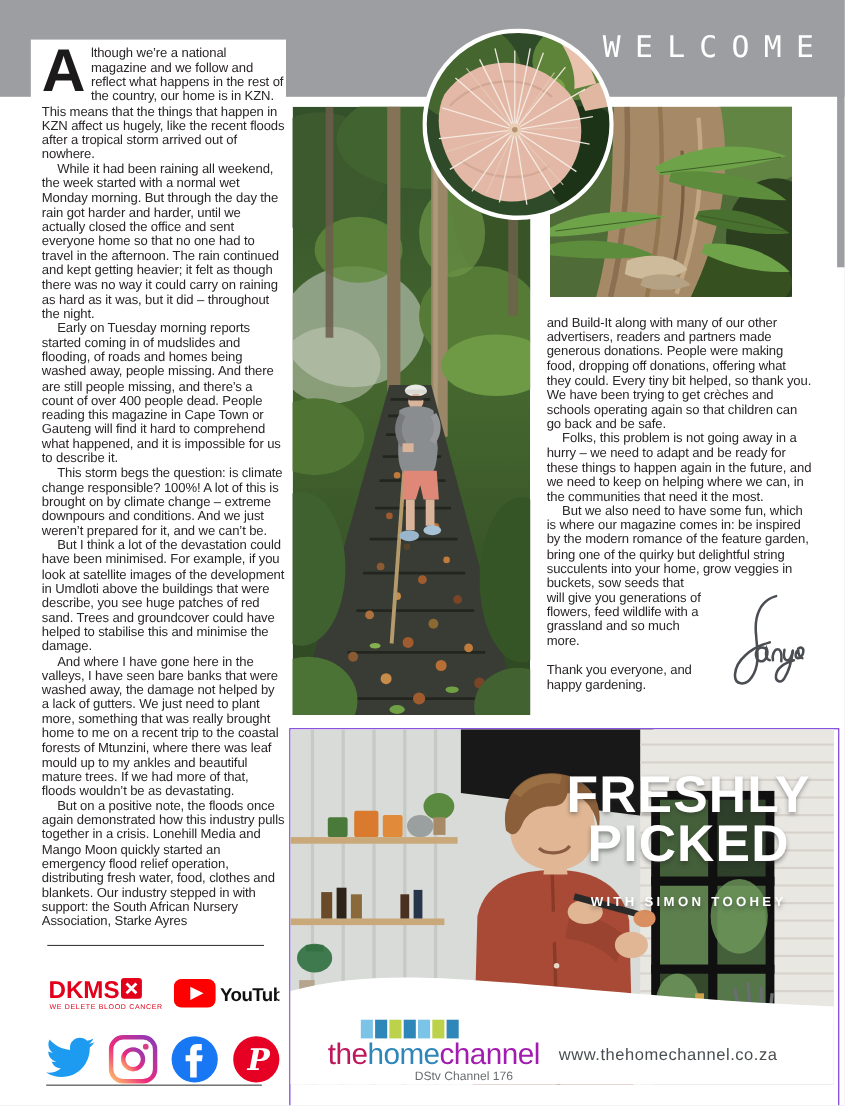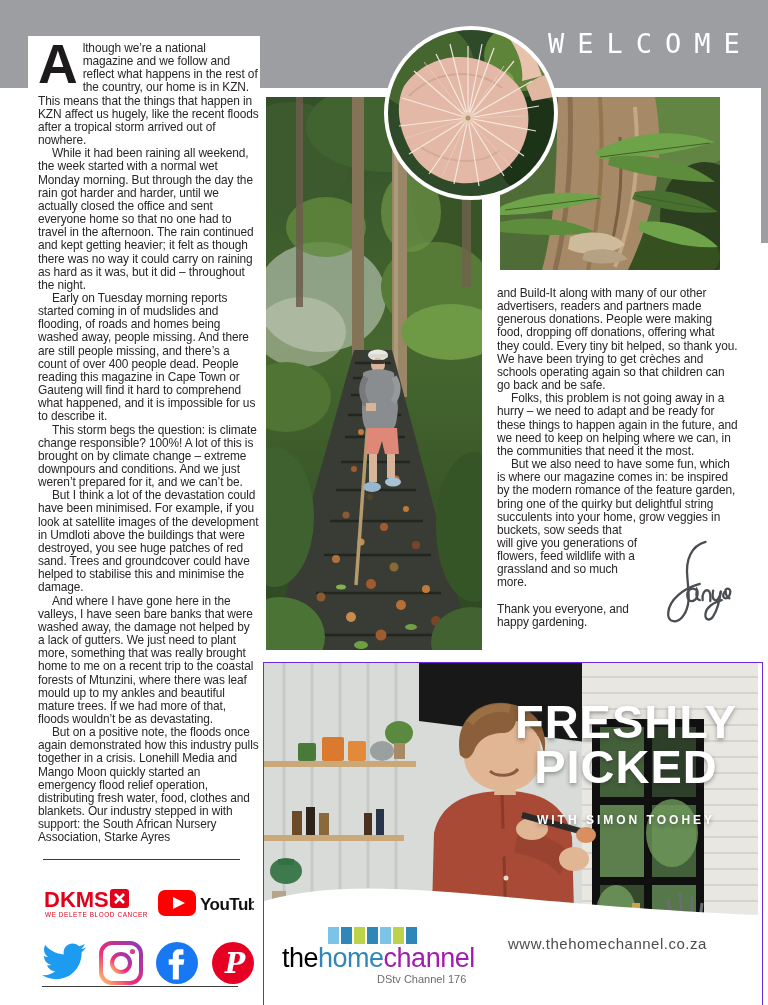--- a/index.html
+++ b/index.html
@@ -43,23 +43,23 @@
   
   #ad{left:263px;top:662px;width:500px;height:384px;border:1px solid #6d28d9;box-sizing:border-box;background:#fff;}
   #ad-title{position:absolute;right:8px;top:36px;width:256px;text-align:center;color:#fff;
             text-shadow:0 2px 4px rgba(40,40,40,.45);}
   #ad-title .t1,#ad-title .t2{font-size:47px;line-height:45px;font-weight:bold;letter-spacing:1px;}
   #ad-title .sub{font-size:12px;letter-spacing:3px;font-weight:bold;margin-top:24px;}
   #hc-logo{position:absolute;left:18px;top:264px;width:190px;}
   #hc-tiles{position:absolute;left:46px;top:0;display:flex;gap:2px;}
   #hc-tiles span{display:inline-block;width:11px;height:17px;}
   #hc-text{position:absolute;left:0;top:16px;font-size:27px;letter-spacing:-0.5px;white-space:nowrap;}
-  #hc-text .w1{color:#000000;} #hc-text .w2{color:#2f86b8;} #hc-text .w3{color:#a21caf;}
+  #hc-text .w1{color:#be185d;margin-left:16px;} #hc-text .w2{color:#2f86b8;} #hc-text .w3{color:#a21caf;}
   #hc-sub{position:absolute;left:68px;top:46px;font-size:11px;color:#6a6d6f;padding-left:27px;}
-  #ad-url{position:absolute;left:244px;top:272px;font-size:15px;color:#4a4e50;letter-spacing:0.5px;}
+  #ad-url{position:absolute;left:244px;top:288px;font-size:15px;color:#4a4e50;letter-spacing:0.5px;}
 </style>
 </head>
 <body>
 
 <div id="page">
 
   <div class="abs" id="gray-band"></div>
   <div class="abs" id="gray-strip"></div>
   <div class="abs" id="welcome">WELCOME</div>
   <div class="abs" id="whitebox"></div>
@@ -244,21 +244,21 @@
       </g>
       <circle cx="87" cy="87" r="85" fill="none" stroke="#ffffff" stroke-width="4"></circle>
     </svg>
   </div>
 
   <div class="abs col" id="left-col">
     <p class="noindent"><span class="dropcap">A</span><span>lthough we’re a national magazine and we follow and reflect what happens in the rest of the country, our home is in KZN. This means that the things that happen in KZN affect us hugely, like the recent floods after a tropical storm arrived out of nowhere.</span></p>
     <p>While it had been raining all weekend, the week started with a normal wet Monday morning. But through the day the rain got harder and harder, until we actually closed the office and sent everyone home so that no one had to travel in the afternoon. The rain continued and kept getting heavier; it felt as though there was no way it could carry on raining as hard as it was, but it did – throughout the night.</p>
     <p>Early on Tuesday morning reports started coming in of mudslides and flooding, of roads and homes being washed away, people missing. And there are still people missing, and there’s a count of over 400 people dead. People reading this magazine in Cape Town or Gauteng will find it hard to comprehend what happened, and it is impossible for us to describe it.</p>
     <p>This storm begs the question: is climate change responsible? 100%! A lot of this is brought on by climate change – extreme downpours and conditions. And we just weren’t prepared for it, and we can’t be.</p>
-    <p>But I think a lot of the devastation could have been minimised. For example, if you look at satellite images of the development in Umdloti above the buildings that were destroyed, you see huge patches of red sand. Trees and groundcover could have helped to stabilise this and minimise the damage.</p>
+    <p>But I think a lot of the devastation could have been minimised. For example, if you look at satellite images of the development in Umdloti above the buildings that were describe, you see huge patches of red sand. Trees and groundcover could have helped to stabilise this and minimise the damage.</p>
     <p>And where I have gone here in the valleys, I have seen bare banks that were washed away, the damage not helped by a lack of gutters. We just need to plant more, something that was really brought home to me on a recent trip to the coastal forests of Mtunzini, where there was leaf mould up to my ankles and beautiful mature trees. If we had more of that, floods wouldn’t be as devastating.</p>
     <p>But on a positive note, the floods once again demonstrated how this industry pulls together in a crisis. Lonehill Media and Mango Moon quickly started an emergency flood relief operation, distributing fresh water, food, clothes and blankets. Our industry stepped in with support: the South African Nursery Association, Starke Ayres</p>
   </div>
 
   <div class="abs col" id="right-col">
     <p class="noindent">and Build-It along with many of our other advertisers, readers and partners made generous donations. People were making food, dropping off donations, offering what they could. Every tiny bit helped, so thank you. We have been trying to get crèches and schools operating again so that children can go back and be safe.</p>
     <p>Folks, this problem is not going away in a hurry – we need to adapt and be ready for these things to happen again in the future, and we need to keep on helping where we can, in the communities that need it the most.</p>
     <p>But we also need to have some fun, which is where our magazine comes in: be inspired by the modern romance of the feature garden, bring one of the quirky but delightful string succulents into your home, grow veggies in buckets, sow seeds that</p>
     <div>
       <span class="sig-float">

